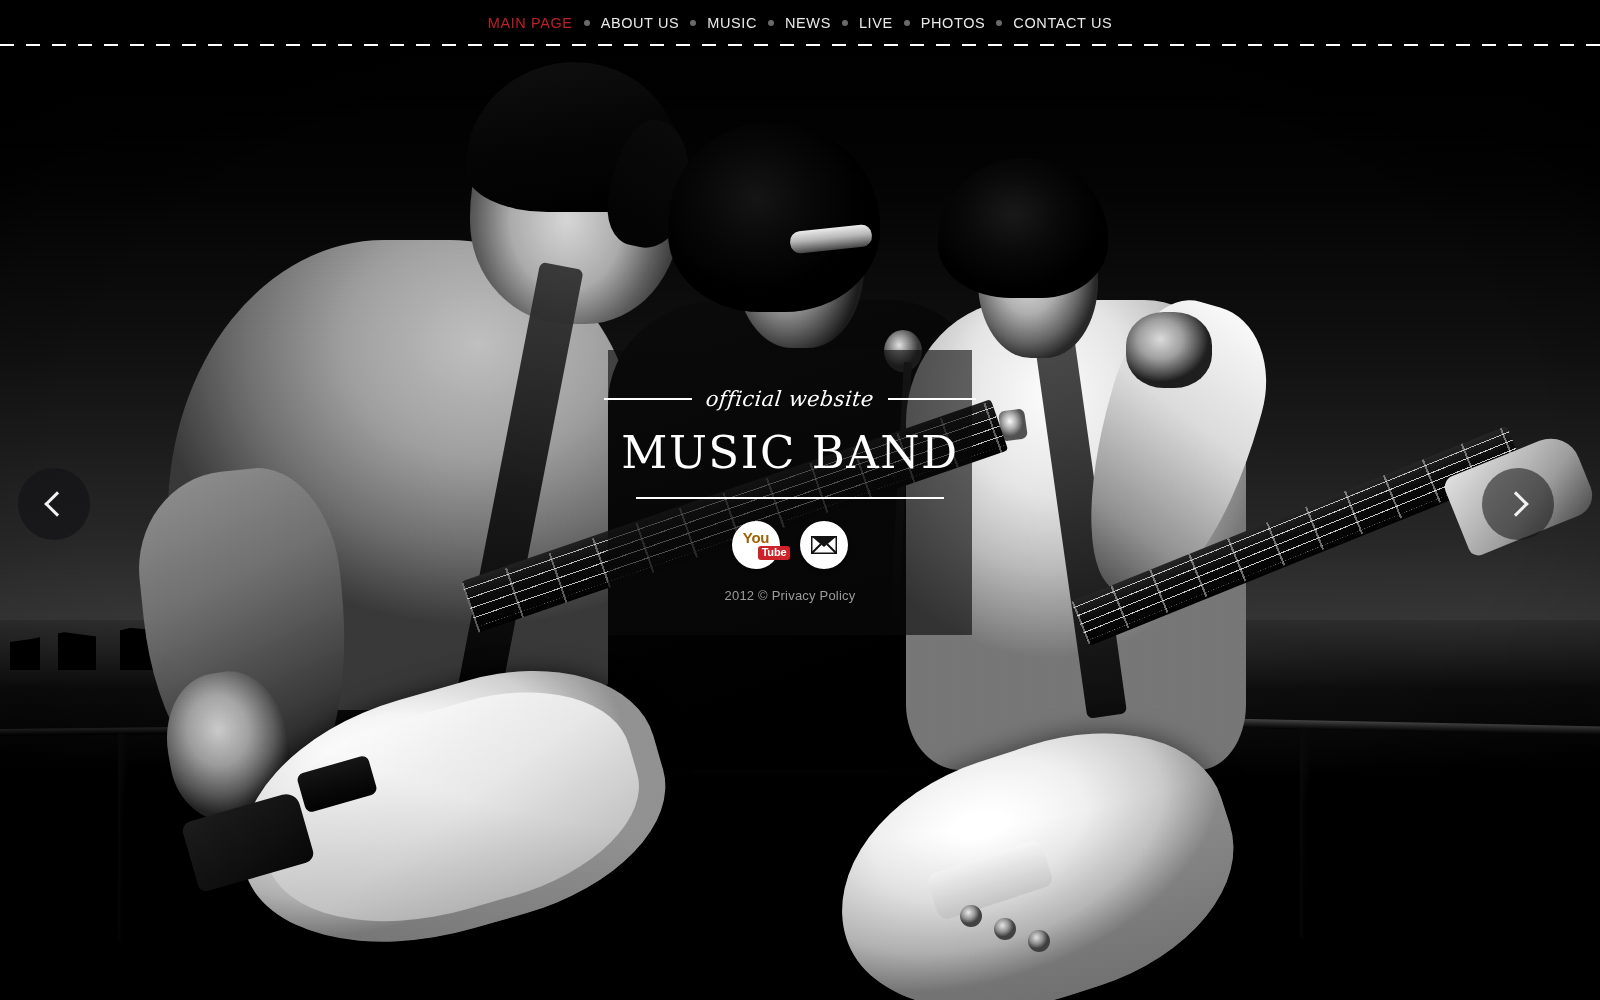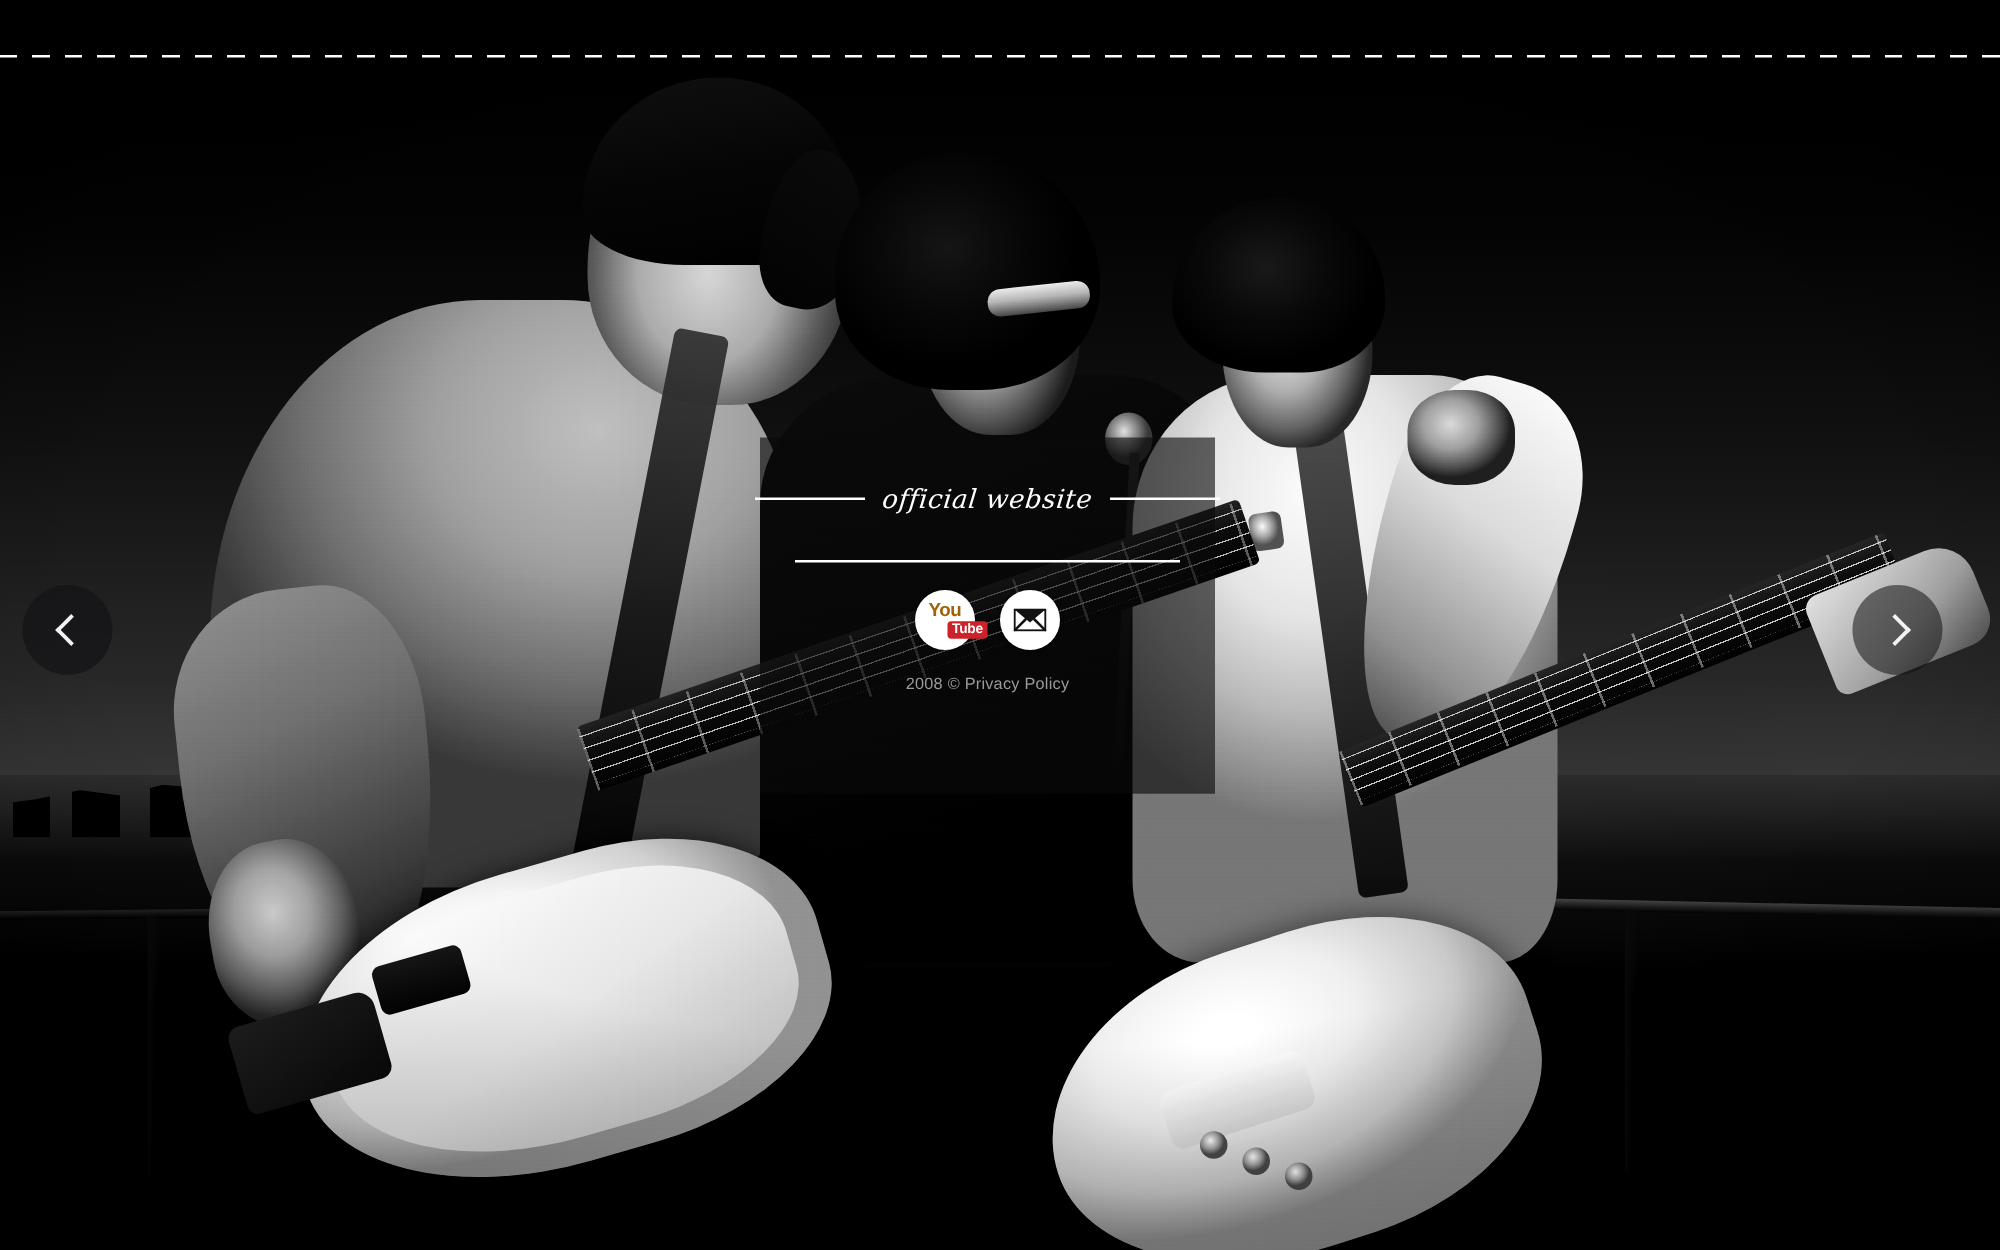--- a/index.html
+++ b/index.html
@@ -374,37 +374,55 @@
     <div class="strat-body"></div>
     <div class="strat-pick"></div>
     <div class="strat-knob" style="left:960px;top:905px;"></div>
     <div class="strat-knob" style="left:994px;top:918px;"></div>
     <div class="strat-knob" style="left:1028px;top:930px;"></div>
 
     <div class="grain"></div>
     <div class="vignette"></div>
   </div>
 
+  <div class="header">
+    <nav class="nav">
+      <a class="active" href="#">MAIN PAGE</a>
+      <span class="sep"></span>
+      <a href="#">ABOUT US</a>
+      <span class="sep"></span>
+      <a href="#">MUSIC</a>
+      <span class="sep"></span>
+      <a href="#">NEWS</a>
+      <span class="sep"></span>
+      <a href="#">LIVE</a>
+      <span class="sep"></span>
+      <a href="#">PHOTOS</a>
+      <span class="sep"></span>
+      <a href="#">CONTACT US</a>
+    </nav>
+  </div>
   <div class="dashline"></div>
 
   <div class="arrow prev">
     <span class="chev left"></span>
   </div>
   <div class="arrow next">
     <span class="chev right"></span>
   </div>
 
   <div class="hero">
 
     <div class="eyebrow">
       <span class="rule"></span>
       <span class="txt">official website</span>
       <span class="rule"></span>
     </div>
 
+    <div class="title">MUSIC BAND</div>
 
     <div class="underrule"></div>
 
     <div class="socials">
       <div class="circ">
         <span class="yt">
           <span class="you">You</span>
           <span class="tube">Tube</span>
         </span>
       </div>
@@ -412,18 +430,18 @@
         <svg class="env" viewBox="0 0 26 18">
           <rect x="0.5" y="0.5" width="25" height="17" fill="#fff" stroke="#111" stroke-width="2"></rect>
           <polygon points="0,0 26,0 13,11" fill="#111"></polygon>
           <polyline points="0,18 10,8" fill="none" stroke="#111" stroke-width="2"></polyline>
           <polyline points="26,18 16,8" fill="none" stroke="#111" stroke-width="2"></polyline>
         </svg>
       </div>
     </div>
 
     <div class="copy">
-      <a href="#">2008 © Privacy Policy</a>
+      <a href="#">2012 © Privacy Policy</a>
     </div>
 
   </div>
 
 </div>
 
 </body></html>

